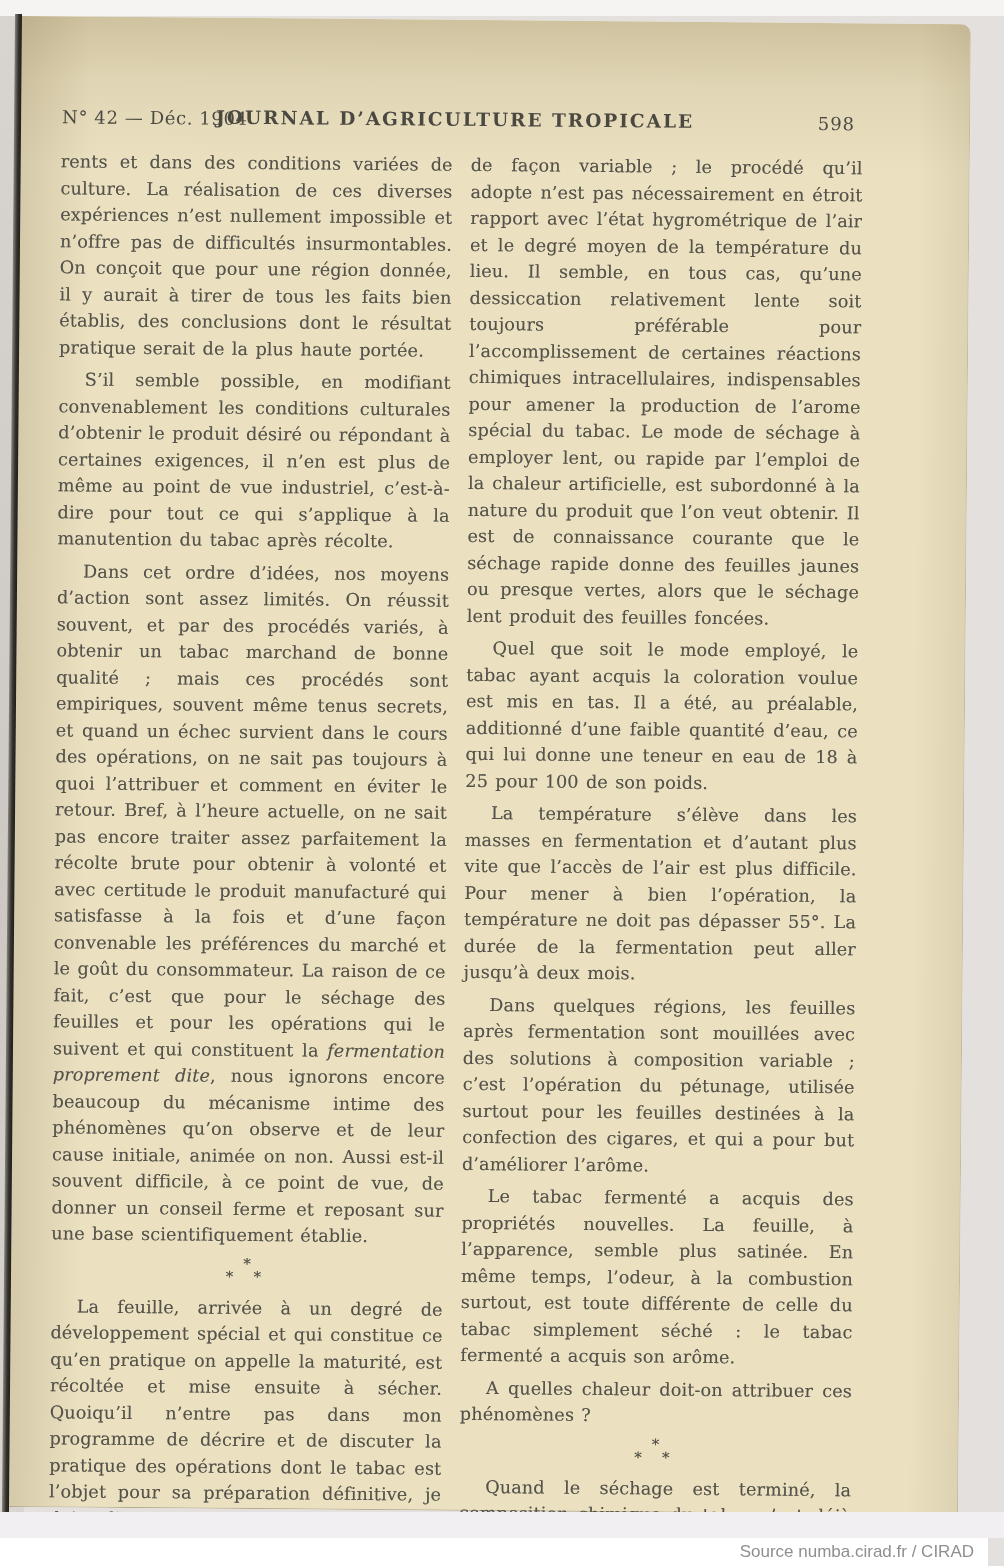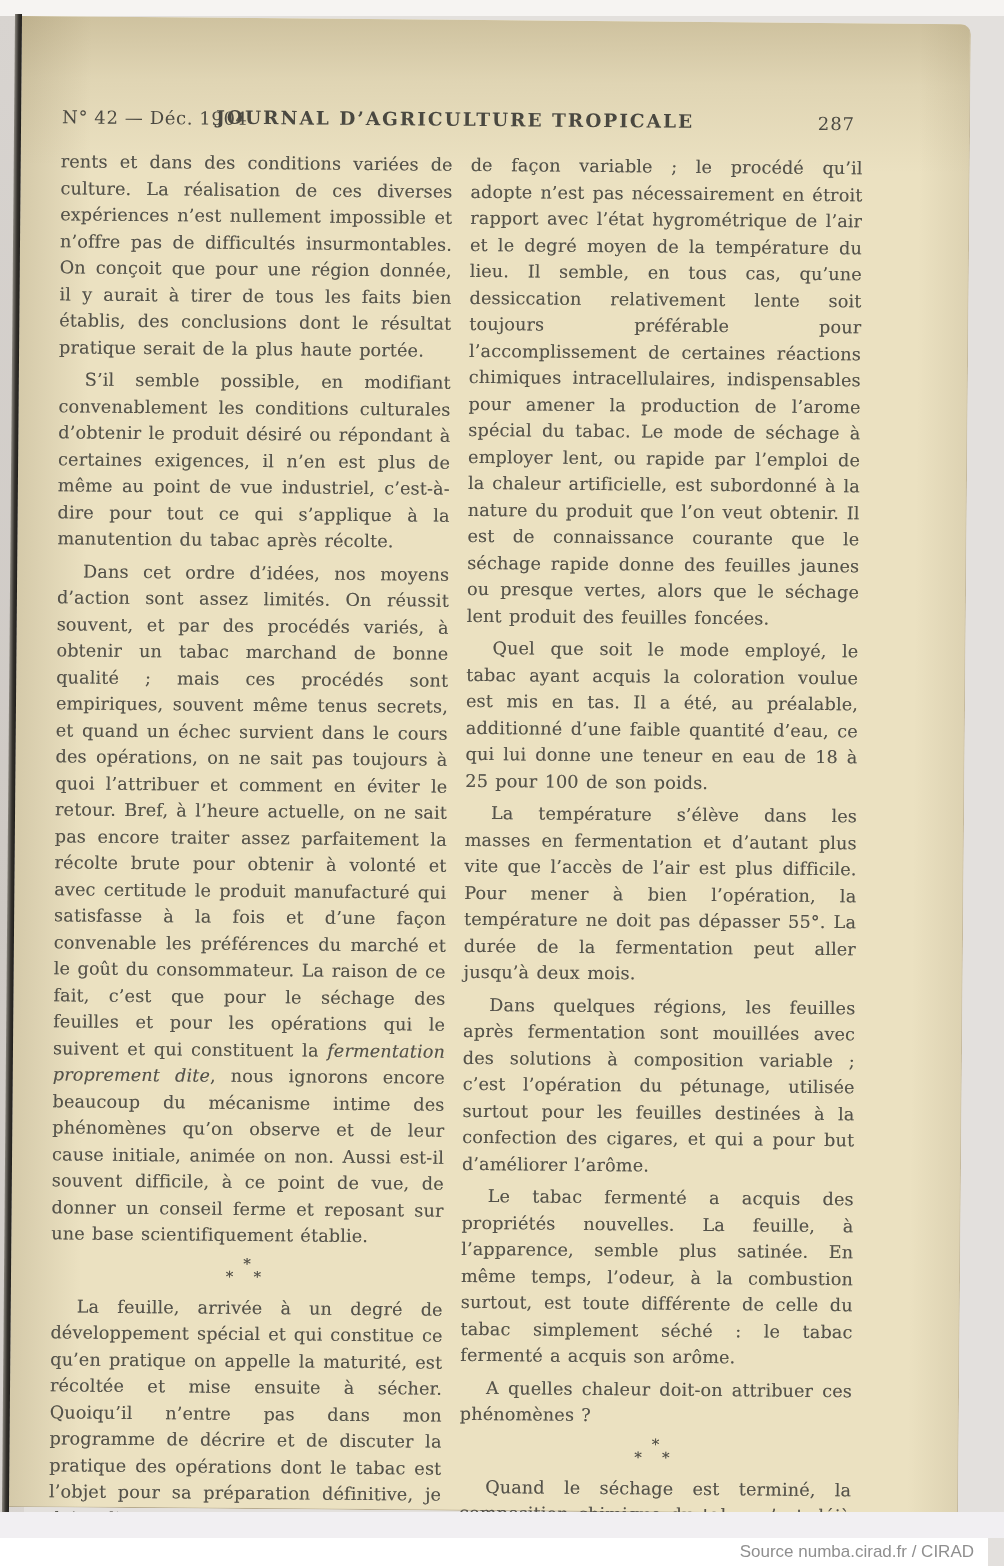--- a/index.html
+++ b/index.html
@@ -64,21 +64,21 @@
 </head>
 <body>
 
 <div class="band-top"></div>
 <div class="left-strip"></div>
 
 <div class="paper">
   <div class="page-header">
     <span class="issue">N° 42 — Déc. 1904</span>
     <span class="journal-title">JOURNAL D’AGRICULTURE TROPICALE</span>
-    <span class="page-number">287</span>
+    <span class="page-number">598</span>
   </div>
   <div class="columns">
     <div class="col">
         <p class="para"><span>rents et dans des conditions variées de culture. La réalisation de ces diverses expériences n’est nullement impossible et n’offre pas de difficultés insurmontables. On conçoit que pour une région donnée, il y aurait à tirer de tous les faits bien établis, des conclusions dont le résultat pratique serait de la plus haute portée.</span></p>
         <p class="para indent"><span>S’il semble possible, en modifiant convenablement les conditions culturales d’obtenir le produit désiré ou répondant à certaines exigences, il n’en est plus de même au point de vue industriel, c’est-à-dire pour tout ce qui s’applique à la manutention du tabac après récolte.</span></p>
         <p class="para indent"><span>Dans cet ordre d’idées, nos moyens d’action sont assez limités. On réussit souvent, et par des procédés variés, à obtenir un tabac marchand de bonne qualité ; mais ces procédés sont empiriques, souvent même tenus secrets, et quand un échec survient dans le cours des opérations, on ne sait pas toujours à quoi l’attribuer et comment en éviter le retour. Bref, à l’heure actuelle, on ne sait pas encore traiter assez parfaitement la récolte brute pour obtenir à volonté et avec certitude le produit manufacturé qui satisfasse à la fois et d’une façon convenable les préférences du marché et le goût du consommateur. La raison de ce fait, c’est que pour le séchage des feuilles et pour les opérations qui le suivent et qui constituent la </span><i>fermentation proprement dite</i><span>, nous ignorons encore beaucoup du mécanisme intime des phénomènes qu’on observe et de leur cause initiale, animée on non. Aussi est-il souvent difficile, à ce point de vue, de donner un conseil ferme et reposant sur une base scientifiquement établie.</span></p>
         <div class="asterism">
           <span>*</span>
           <span class="row2">* *</span>
         </div>

